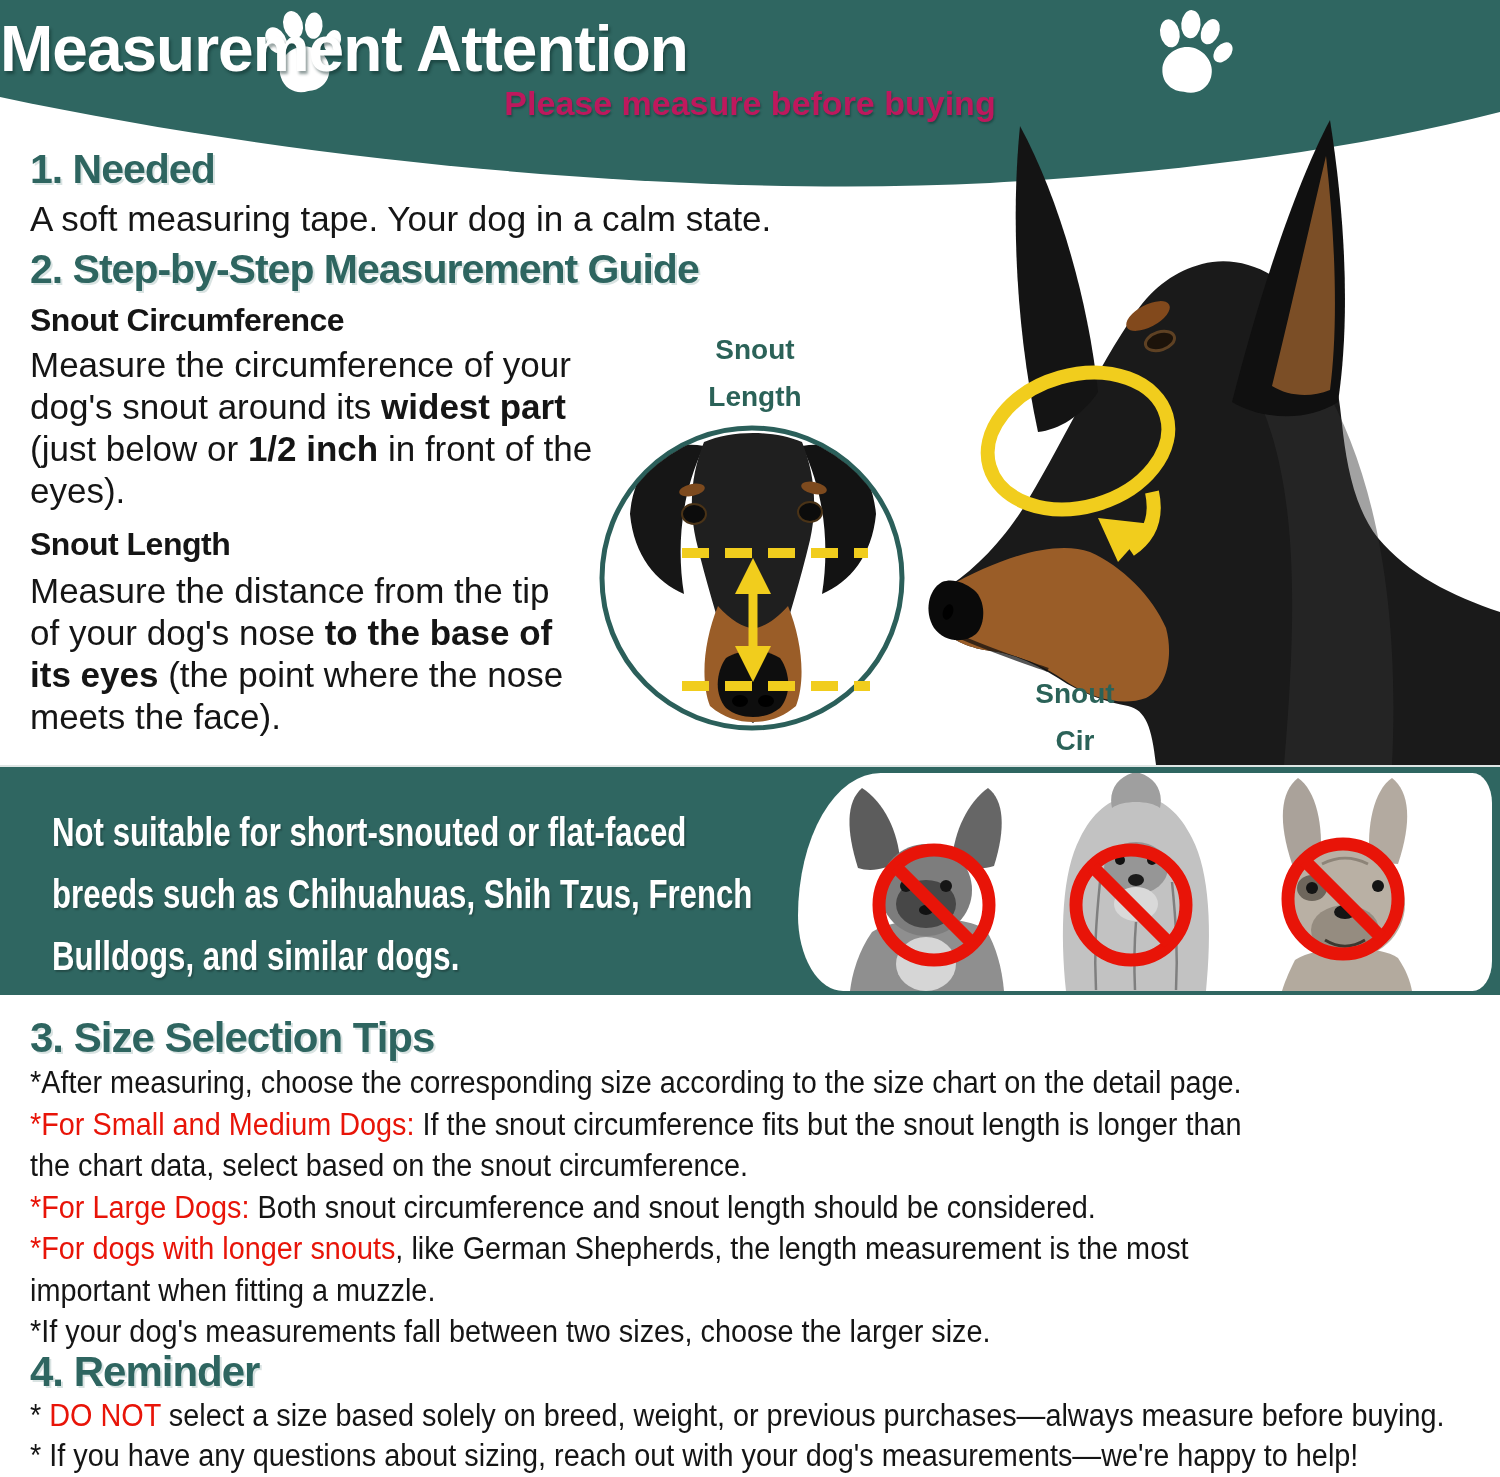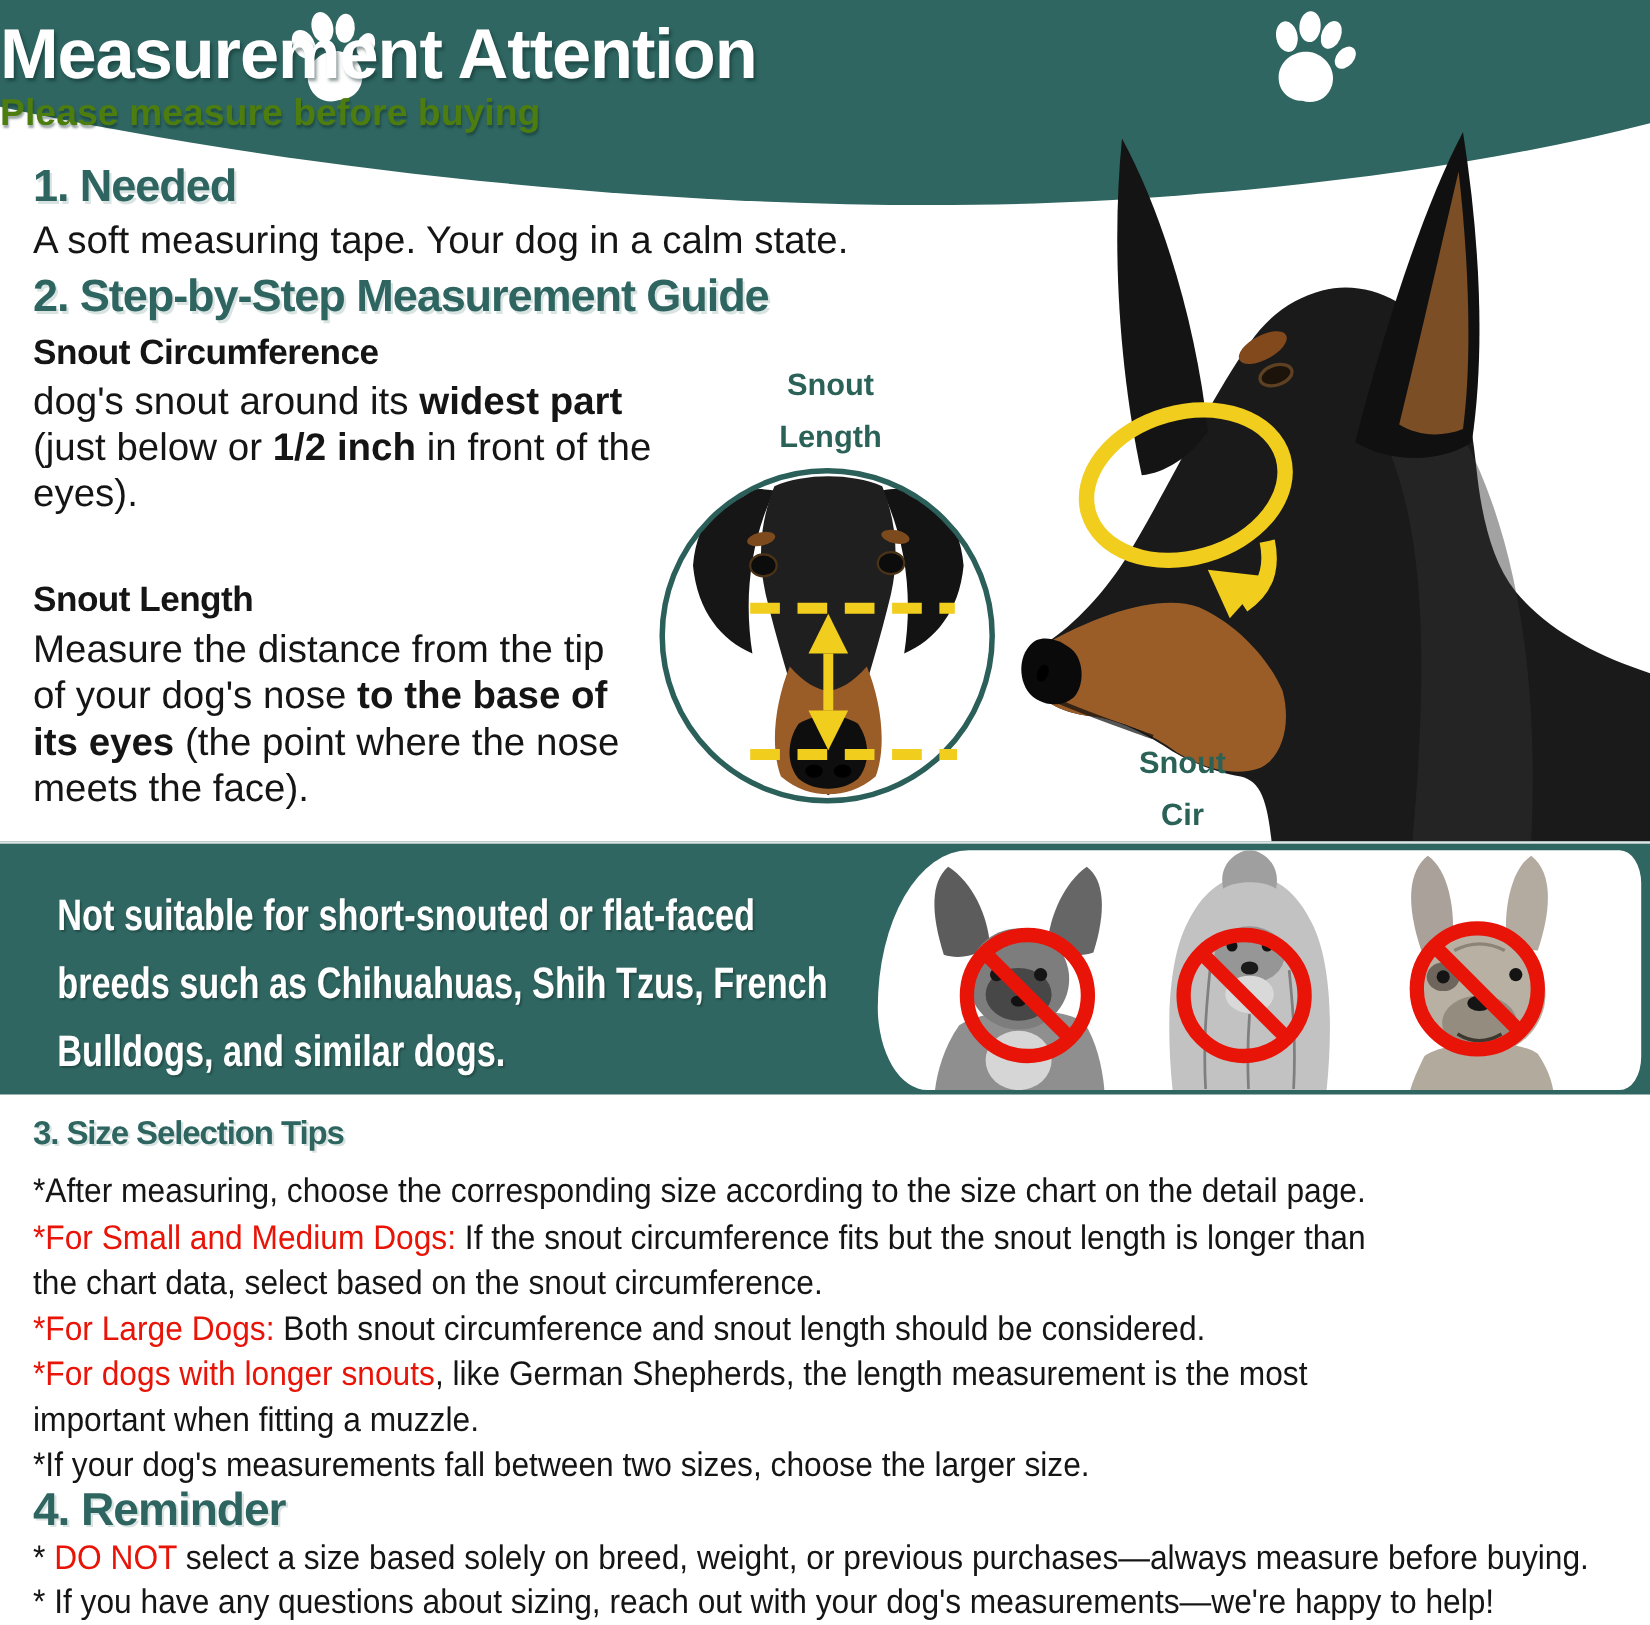--- a/index.html
+++ b/index.html
@@ -11,21 +11,21 @@
   }
   *{margin:0;padding:0;box-sizing:border-box}
   html,body{background:#fff}
   body{font-family:"Liberation Sans", sans-serif;}
   .page{position:relative;width:1500px;height:1477px;overflow:hidden;background:#fff}
   .abs{position:absolute}
 
   .banner-svg{left:0;top:0;width:1500px;height:200px}
   .title{left:0;top:12px;width:1500px;text-align:left;font-size:64px;font-weight:bold;color:#fff;
          text-shadow:2px 3px 3px rgba(8,38,35,.45);letter-spacing:-1px}
-  .subtitle{left:0;top:84px;width:1500px;text-align:left;font-size:34px;font-weight:bold;color:#4d7c0f;
+  .subtitle{left:0;top:84px;width:1500px;text-align:center;font-size:34px;font-weight:bold;color:#be185d;
          text-shadow:1px 2px 2px rgba(8,38,35,.4)}
   .paw{width:88px;height:92px}
   .paw-left{left:256px;top:8px;transform:rotate(-10deg)}
   .paw-right{left:1144px;top:8px;transform:rotate(9deg)}
 
   .teal-h{color:var(--teal);font-weight:bold;font-size:41px;letter-spacing:-1px;
           text-shadow:2px 2px 0 rgba(46,101,96,.18)}
   .black-h{color:var(--ink);font-weight:bold;font-size:32px;letter-spacing:-.5px}
   .body-par{color:var(--ink);font-size:35px;line-height:42px;white-space:nowrap}
   .seg-n{}
@@ -112,20 +112,21 @@
 
   <div class="abs teal-h" style="left:30px;top:146px">1. Needed</div>
   <div class="abs body-par" style="left:30px;top:198px">
       <div class="t-line"><span class="seg-n">A soft measuring tape. Your dog in a calm state.</span></div>
     </div>
 
   <div class="abs teal-h" style="left:30px;top:246px">2. Step-by-Step Measurement Guide</div>
 
   <div class="abs black-h" style="left:30px;top:302px">Snout Circumference</div>
   <div class="abs body-par" style="left:30px;top:344px">
+      <div class="t-line"><span class="seg-n">Measure the circumference of your</span></div>
       <div class="t-line"><span class="seg-n">dog's snout around its </span><span class="seg-b">widest part</span></div>
       <div class="t-line"><span class="seg-n">(just below or </span><span class="seg-b">1/2 inch</span><span class="seg-n"> in front of the</span></div>
       <div class="t-line"><span class="seg-n">eyes).</span></div>
     </div>
 
   <div class="abs black-h" style="left:30px;top:526px">Snout Length</div>
   <div class="abs body-par" style="left:30px;top:570px">
       <div class="t-line"><span class="seg-n">Measure the distance from the tip</span></div>
       <div class="t-line"><span class="seg-n">of your dog's nose </span><span class="seg-b">to the base of</span></div>
       <div class="t-line"><span class="seg-b">its eyes</span><span class="seg-n"> (the point where the nose</span></div>
@@ -238,21 +239,21 @@
           <line x1="1093" y1="865" x2="1169" y2="941" stroke="#e81408" stroke-width="13"></line>
         </g>
         <g>
           <circle cx="1343" cy="897" r="55" fill="none" stroke="#e81408" stroke-width="13"></circle>
           <line x1="1305" y1="859" x2="1381" y2="935" stroke="#e81408" stroke-width="13"></line>
         </g>
       </svg>
     </div>
   </div>
 
-  <div class="abs teal-h bottom-h3" style="font-size:30px">3. Size Selection Tips</div>
+  <div class="abs teal-h bottom-h3" style="font-size:42px">3. Size Selection Tips</div>
   <div class="abs tips-lines">
       <div class="t-line"><span class="seg-n">*After measuring, choose the corresponding size according to the size chart on the detail page.</span></div>
       <div class="t-line"><span class="seg-r">*For Small and Medium Dogs:</span><span class="seg-n"> If the snout circumference fits but the snout length is longer than</span></div>
       <div class="t-line"><span class="seg-n">the chart data, select based on the snout circumference.</span></div>
       <div class="t-line"><span class="seg-r">*For Large Dogs:</span><span class="seg-n"> Both snout circumference and snout length should be considered.</span></div>
       <div class="t-line"><span class="seg-r">*For dogs with longer snouts</span><span class="seg-n">, like German Shepherds, the length measurement is the most</span></div>
       <div class="t-line"><span class="seg-n">important when fitting a muzzle.</span></div>
       <div class="t-line"><span class="seg-n">*If your dog's measurements fall between two sizes, choose the larger size.</span></div>
     </div>
 

